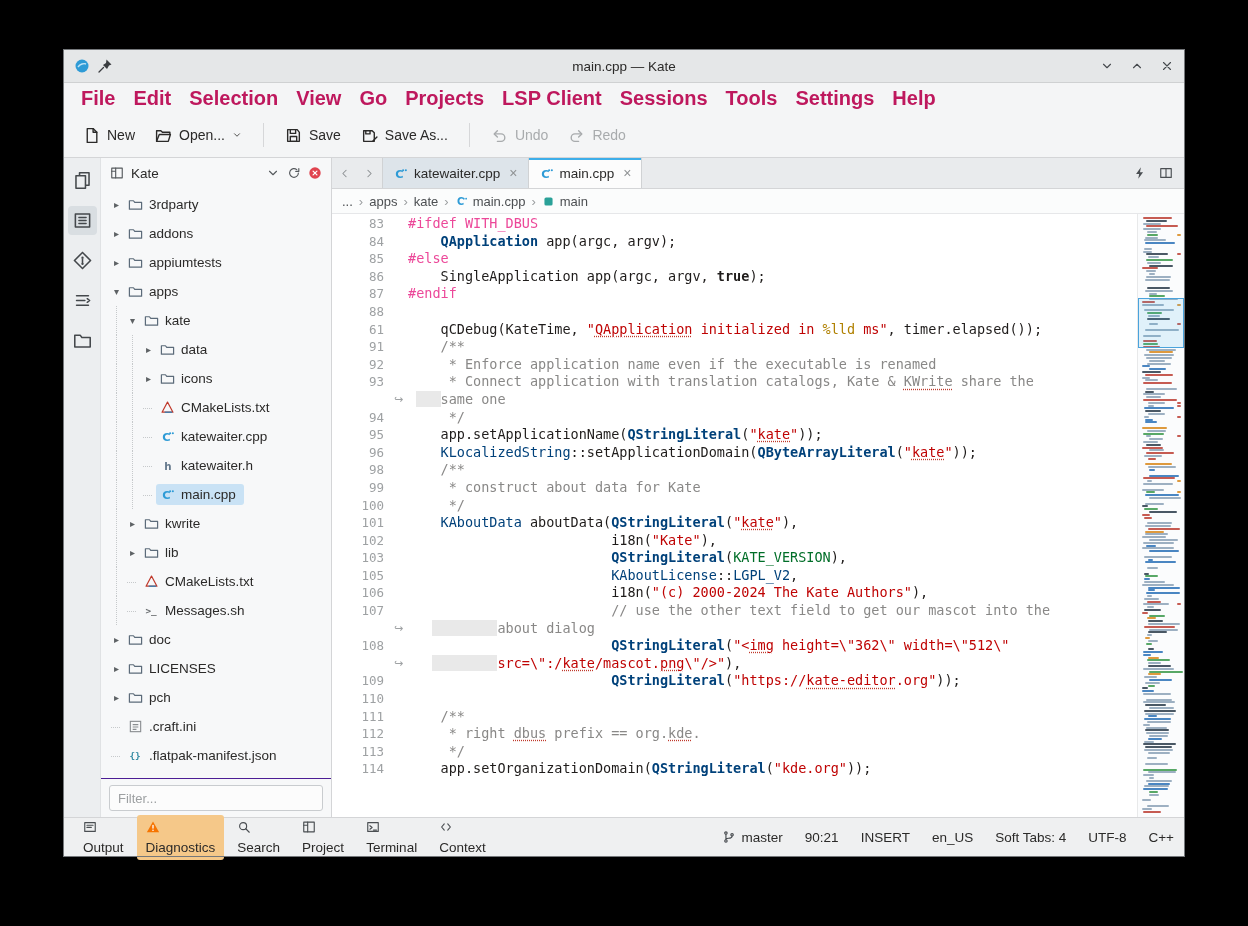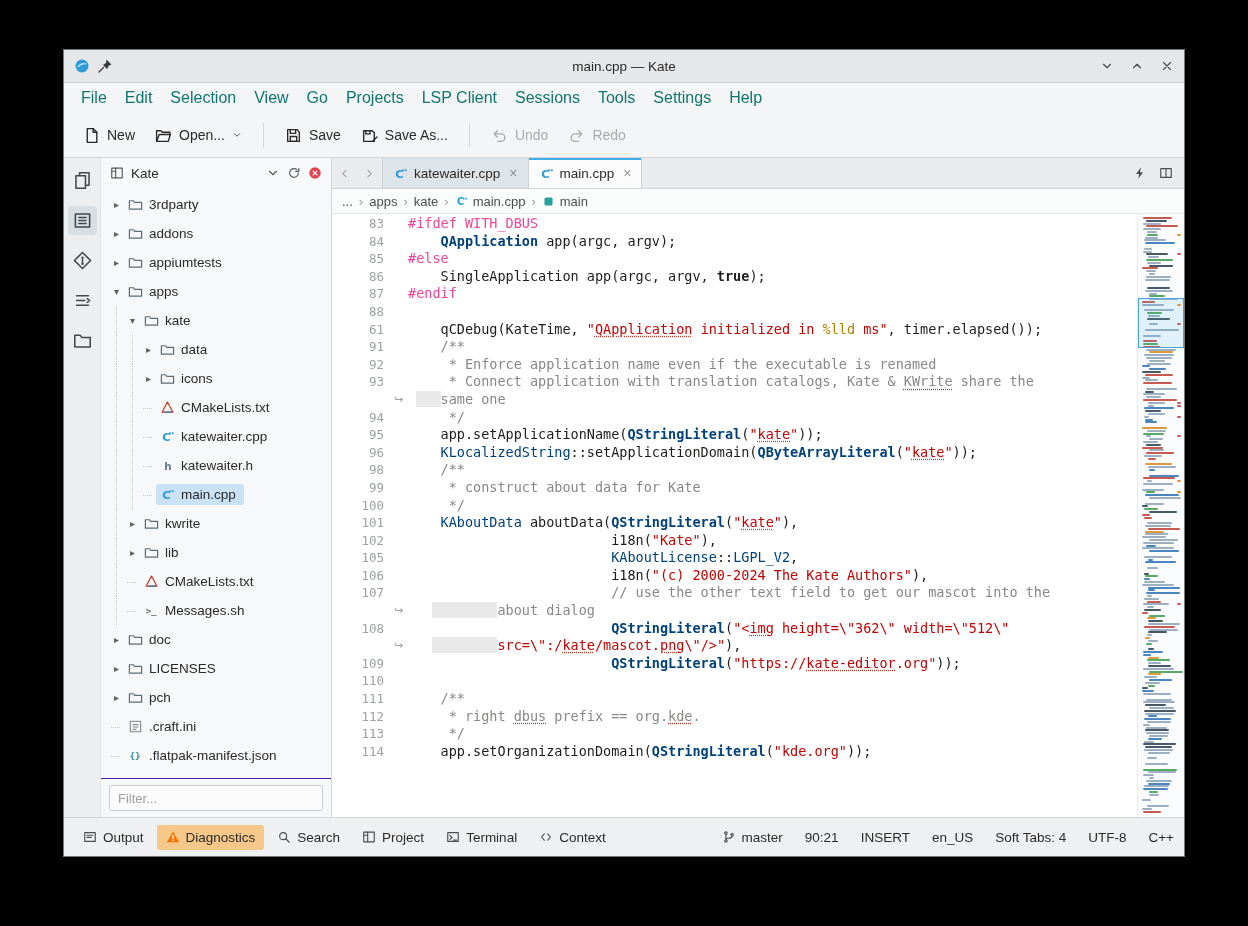--- a/index.html
+++ b/index.html
@@ -15,21 +15,21 @@
   
   .titlebar{height:32px;background:#e5e7e8;border-bottom:1px solid #cfd1d2;display:flex;
             align-items:center;padding:0 10px;flex:none;position:relative;}
   .tb-left{display:flex;align-items:center;gap:7px;z-index:1;}
   .tb-title{position:absolute;left:0;right:0;text-align:center;font-size:13.5px;color:#2b2a29;}
   .tb-controls{margin-left:auto;display:flex;gap:16px;z-index:1;color:#45494d;}
   .tb-controls .ic svg{width:14px;height:14px;}
 
   
   .menubar{height:30px;background:#f4f5f6;display:flex;align-items:center;padding:0 8px;flex:none;}
-  .menu-item{padding:4px 9px;border-radius:3px;color:#0f766e;font-size:16px;}
+  .menu-item{padding:4px 9px;border-radius:3px;color:#be185d;font-size:20px;font-weight:bold;}
   .toolbar{height:44px;background:#f4f5f6;border-bottom:1px solid #d4d5d7;display:flex;
            align-items:center;padding:0 10px;gap:2px;flex:none;}
   .tbsep{width:1px;height:24px;background:#d6d7d9;margin:0 10px;}
   .tbbtn{display:flex;gap:7px;padding:6px 9px;border-radius:3px;color:#2b2a29;}
   .tbbtn.disabled{color:#a8abad;}
   .tbbtn .ic svg{width:17px;height:17px;}
   .tbbtn .ic.dd svg{width:10px;height:10px;}
 
   .main{flex:1;display:flex;min-height:0;}
 
@@ -110,21 +110,21 @@
 
   .minimap{width:46px;flex:none;border-left:1px solid #e8e9ea;background:#fbfcfd;position:relative;overflow:hidden;}
   .mbar{position:absolute;height:2px;border-radius:1px;}
   .mview{position:absolute;left:0;right:0;top:84px;height:50px;border:1px solid #4aa3dc;
          background:rgba(61,174,233,.14);box-sizing:border-box;}
 
   
   .statusbar{height:38px;background:#eff0f1;border-top:1px solid #d4d5d7;display:flex;align-items:center;
              padding:0 10px;flex:none;font-size:13.5px;color:#2b2a29;}
   .sbleft{display:flex;align-items:center;gap:4px;}
-  .sbitem{display:flex;align-items:flex-start;gap:6px;padding:5px 9px;border-radius:3px;}
+  .sbitem{display:flex;align-items:flex-start;gap:6px;padding:5px 9px;border-radius:3px;flex-direction:column;}
   .sbitem.hl{background:#f5c889;}
   .sbitem .ic{color:#4a4e52;}
   .sbitem .ic svg{width:14px;height:14px;}
   .sbright{margin-left:auto;display:flex;align-items:center;gap:22px;}
   .sbstat{display:flex;align-items:center;gap:6px;}
   .sbstat .ic svg{width:14px;height:14px;color:#45494d;}
 </style>
 </head>
 <body>
 
@@ -678,20 +678,21 @@
             <div class="row"><span class="ln">93</span><span class="wm"></span><span class="txt"><span class="t-c">     * Connect application with translation catalogs, Kate &amp; </span><span class="t-cu">KWrite</span><span class="t-c"> share the</span></span></div>
             <div class="row"><span class="ln"></span><span class="wm">↪</span><span class="txt"><span class="t-p"> </span><span class="t-wf">   </span><span class="t-c">same one</span></span></div>
             <div class="row"><span class="ln">94</span><span class="wm"></span><span class="txt"><span class="t-c">     */</span></span></div>
             <div class="row"><span class="ln">95</span><span class="wm"></span><span class="txt"><span class="t-p">    app.setApplicationName(</span><span class="t-ty">QStringLiteral</span><span class="t-p">(</span><span class="t-s">"</span><span class="t-su">kate</span><span class="t-s">"</span><span class="t-p">));</span></span></div>
             <div class="row"><span class="ln">96</span><span class="wm"></span><span class="txt"><span class="t-p">    </span><span class="t-cl">KLocalizedString</span><span class="t-p">::setApplicationDomain(</span><span class="t-ty">QByteArrayLiteral</span><span class="t-p">(</span><span class="t-s">"</span><span class="t-su">kate</span><span class="t-s">"</span><span class="t-p">));</span></span></div>
             <div class="row"><span class="ln">98</span><span class="wm"></span><span class="txt"><span class="t-c">    /**</span></span></div>
             <div class="row"><span class="ln">99</span><span class="wm"></span><span class="txt"><span class="t-c">     * construct about data for Kate</span></span></div>
             <div class="row"><span class="ln">100</span><span class="wm"></span><span class="txt"><span class="t-c">     */</span></span></div>
             <div class="row"><span class="ln">101</span><span class="wm"></span><span class="txt"><span class="t-p">    </span><span class="t-cl">KAboutData</span><span class="t-p"> aboutData(</span><span class="t-ty">QStringLiteral</span><span class="t-p">(</span><span class="t-s">"</span><span class="t-su">kate</span><span class="t-s">"</span><span class="t-p">),</span></span></div>
             <div class="row"><span class="ln">102</span><span class="wm"></span><span class="txt"><span class="t-p">                         i18n(</span><span class="t-s">"Kate"</span><span class="t-p">),</span></span></div>
+            <div class="row"><span class="ln">103</span><span class="wm"></span><span class="txt"><span class="t-p">                         </span><span class="t-ty">QStringLiteral</span><span class="t-p">(</span><span class="t-m">KATE_VERSION</span><span class="t-p">),</span></span></div>
             <div class="row"><span class="ln">105</span><span class="wm"></span><span class="txt"><span class="t-p">                         </span><span class="t-cl">KAboutLicense</span><span class="t-p">::</span><span class="t-cl">LGPL_V2</span><span class="t-p">,</span></span></div>
             <div class="row"><span class="ln">106</span><span class="wm"></span><span class="txt"><span class="t-p">                         i18n(</span><span class="t-s">"(c) 2000-2024 The Kate Authors"</span><span class="t-p">),</span></span></div>
             <div class="row"><span class="ln">107</span><span class="wm"></span><span class="txt"><span class="t-c">                         // use the other text field to get our mascot into the</span></span></div>
             <div class="row"><span class="ln"></span><span class="wm">↪</span><span class="txt"><span class="t-p">   </span><span class="t-wf">        </span><span class="t-c">about dialog</span></span></div>
             <div class="row"><span class="ln">108</span><span class="wm"></span><span class="txt"><span class="t-p">                         </span><span class="t-ty">QStringLiteral</span><span class="t-p">(</span><span class="t-s">"&lt;</span><span class="t-su">img</span><span class="t-s"> height=\"362\" width=\"512\"</span></span></div>
             <div class="row"><span class="ln"></span><span class="wm">↪</span><span class="txt"><span class="t-p">   </span><span class="t-wf">        </span><span class="t-s">src=\":/</span><span class="t-su">kate</span><span class="t-s">/mascot.</span><span class="t-su">png</span><span class="t-s">\"/&gt;"</span><span class="t-p">),</span></span></div>
             <div class="row"><span class="ln">109</span><span class="wm"></span><span class="txt"><span class="t-p">                         </span><span class="t-ty">QStringLiteral</span><span class="t-p">(</span><span class="t-s">"https://</span><span class="t-su">kate-editor</span><span class="t-s">.org"</span><span class="t-p">));</span></span></div>
             <div class="row"><span class="ln">110</span><span class="wm"></span><span class="txt"></span></div>
             <div class="row"><span class="ln">111</span><span class="wm"></span><span class="txt"><span class="t-c">    /**</span></span></div>
             <div class="row"><span class="ln">112</span><span class="wm"></span><span class="txt"><span class="t-c">     * right </span><span class="t-cu">dbus</span><span class="t-c"> prefix == org.</span><span class="t-cu">kde</span><span class="t-c">.</span></span></div>

